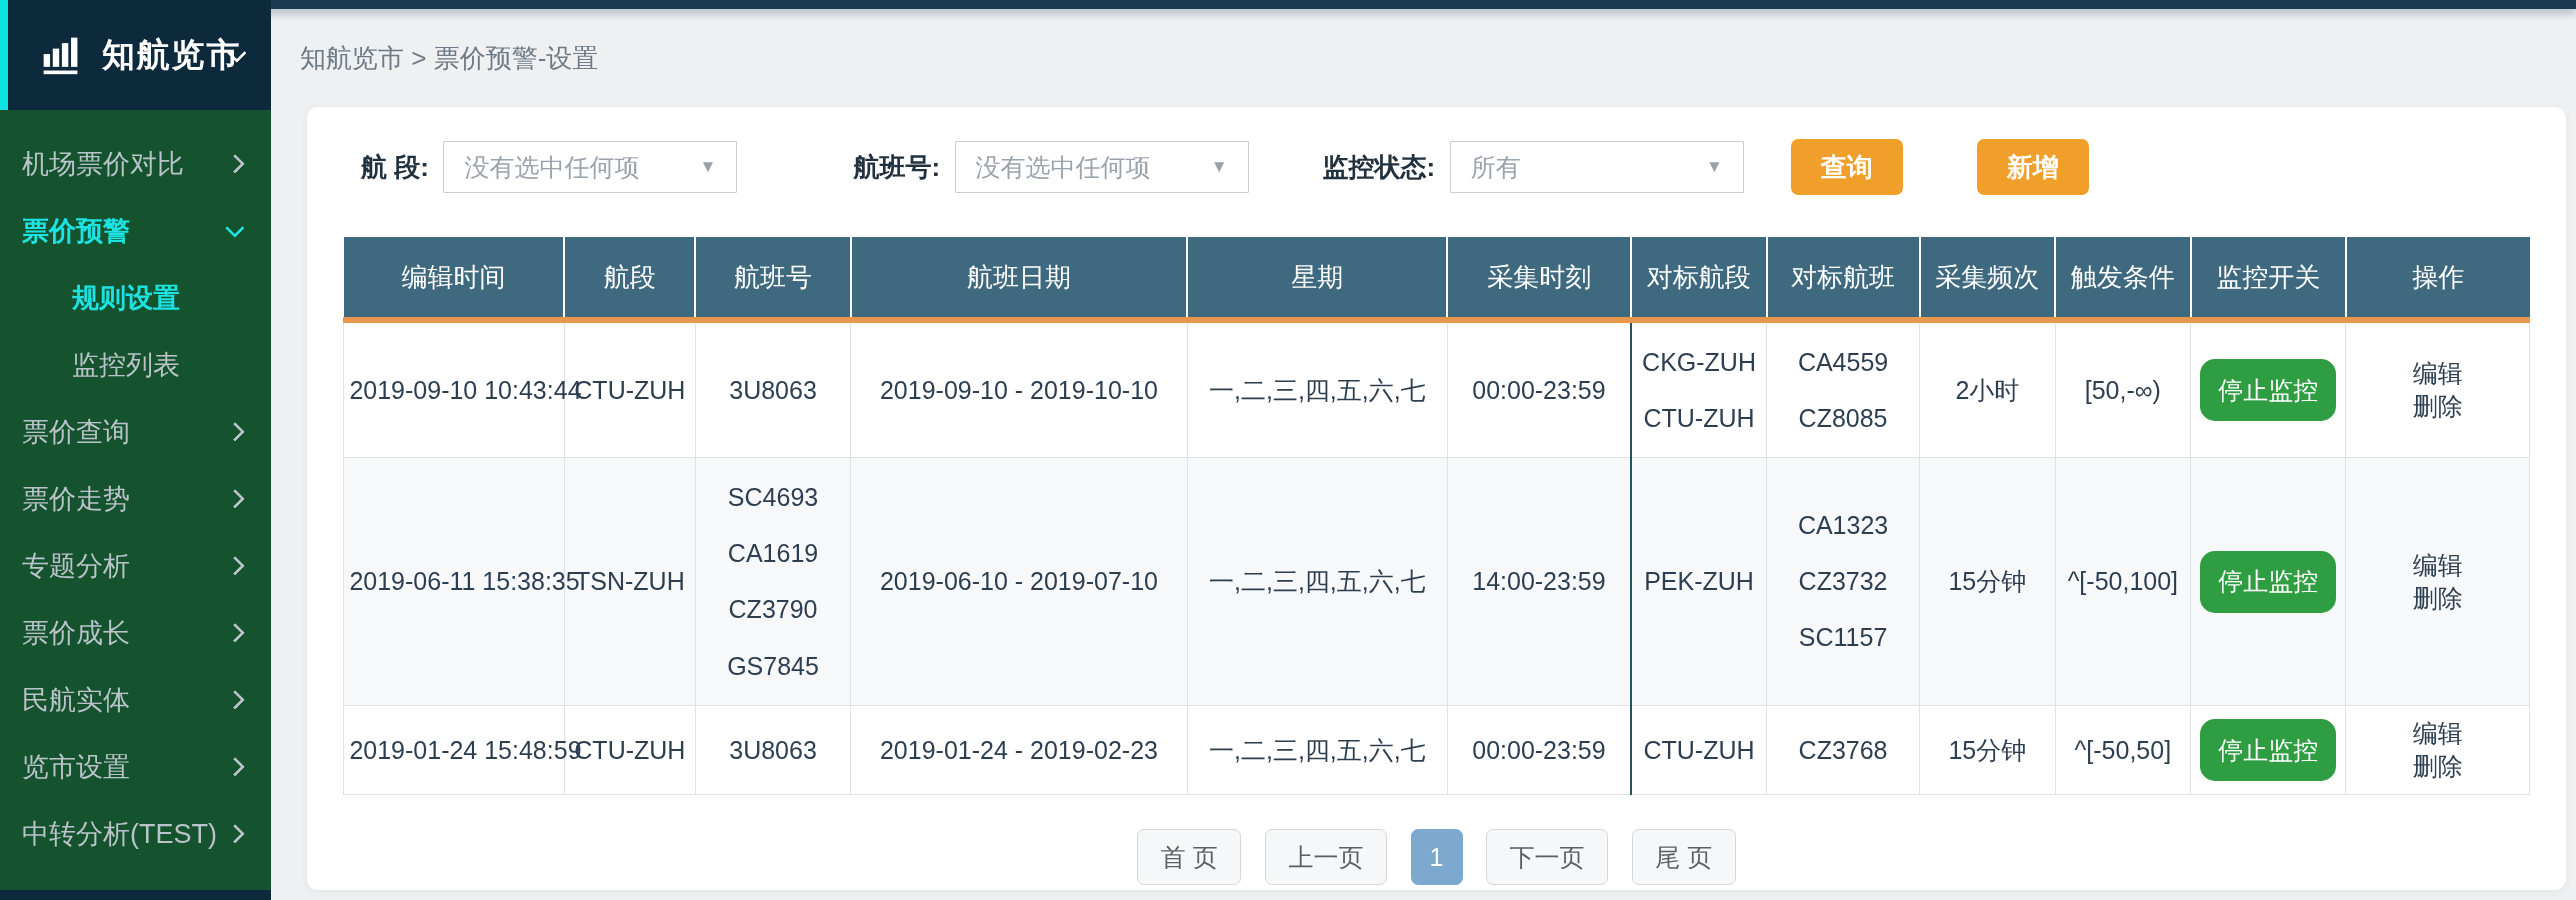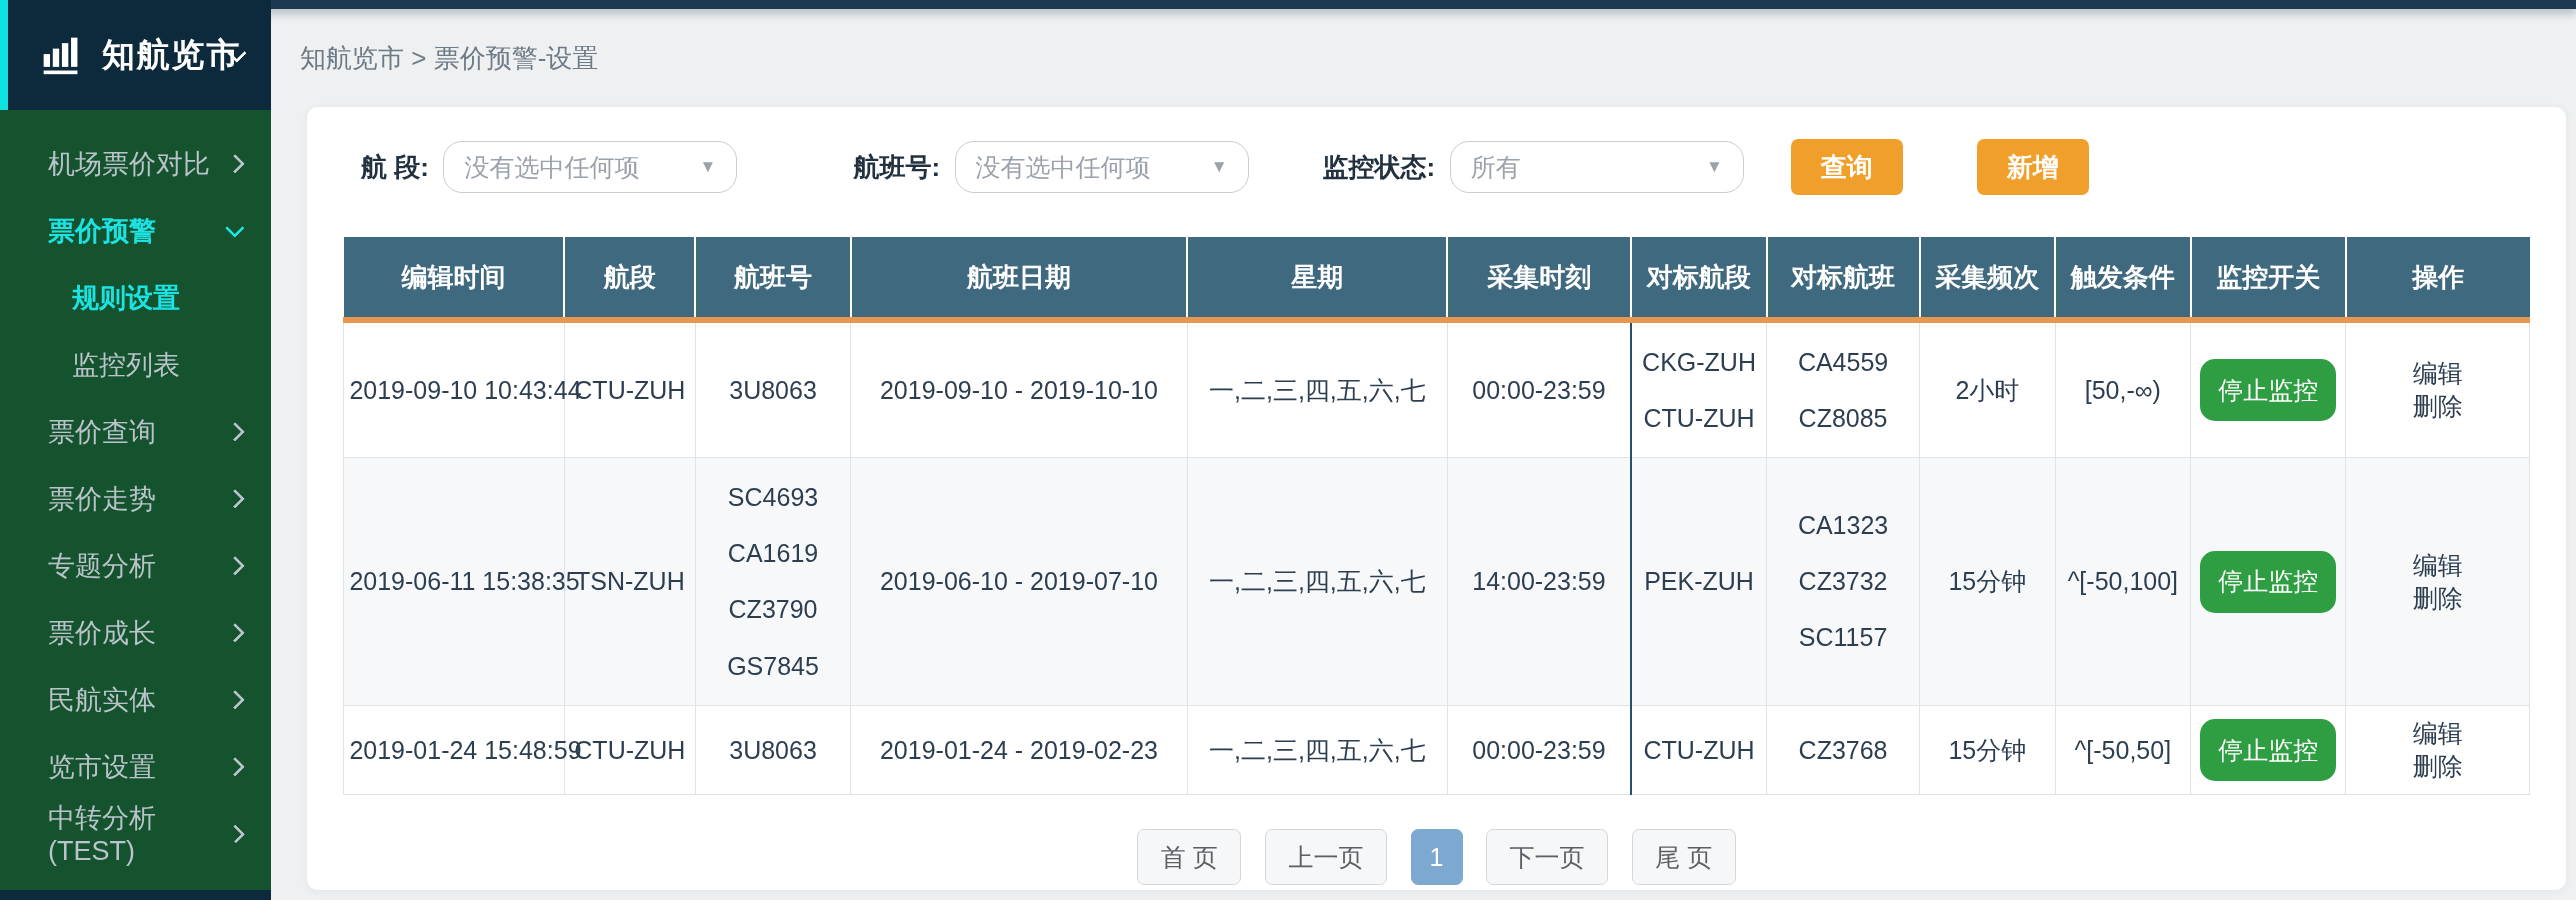--- a/index.html
+++ b/index.html
@@ -26,21 +26,21 @@
   .sidebar-accent {
     position:absolute; left:0; top:0; width:8.1px; height:110px; background:#0ee2e2;
   }
   .logo-title {
     color:#ffffff; font-size:33px; font-weight:bold; margin-left:20px; letter-spacing:1.8px;
   }
   .sidebar-header .chev { position:absolute; right:27px; color:#ffffff; }
   .menu { padding-top:20px; flex:1; }
   .menu-item {
     height:67px; display:flex; align-items:center;
-    padding:0 29px 0 48px; color:#b9c3c9; font-size:27px; cursor:pointer;
+    padding:0 29px 0 22px; color:#b9c3c9; font-size:27px; cursor:pointer;
   }
   .menu-item.sub { padding-left:72px; }
   .menu-item.active { color:#1ce2e2; font-weight:bold; }
   .menu-item .chev { margin-left:auto; }
   .chev {
     width:13.6px; height:13.6px; display:inline-block;
     border-right:3.6px solid currentColor; border-bottom:3.6px solid currentColor;
     border-radius:0.9px;
   }
   .chev.right { transform:rotate(-45deg); }
@@ -54,38 +54,38 @@
   }
   .card {
     margin:0 9px 0 36px; width:2259px; height:783px; background:#ffffff;
     border-radius:11px; box-shadow:0 1.8px 9px rgba(0,0,0,.05);
     padding:33px 36px 0 36px;
   }
   
   .filters { display:flex; align-items:center; height:54px; }
   .f-label { font-size:26px; font-weight:bold; color:#22313f; margin-right:14.5px; white-space:nowrap; }
   .select {
-    width:294px; height:52px; border:1.8px solid #cccccc; border-radius:19px;
+    width:294px; height:52px; border:1.8px solid #cccccc; border-radius:1px;
     display:flex; align-items:center; justify-content:space-between;
     padding:0 20px; background:#ffffff; color:#9aa2ab; font-size:25px; cursor:pointer;
   }
   .caret { color:#9aa2ab; font-size:17px; }
   .g1 { margin-left:18px; } .g2 { margin-left:116px; } .g3 { margin-left:74px; }
   .btn-orange {
     height:56px; padding:0 30px; margin-left:47px;
     background:#f0a02a; border:none; border-radius:7.2px;
     color:#ffffff; font-size:26px; font-weight:bold; cursor:pointer;
     font-family:inherit;
   }
   .btn-orange.add { margin-left:74px; }
   
   .table-wrap { margin-top:43px; }
   table { width:100%; border-collapse:collapse; table-layout:fixed; }
   thead th {
-    background:#3f697f; color:#ffffff; font-size:26px; font-weight:bold;
+    background:#3f697f; color:#ffffff; font-size:26px; font-weight:normal;
     height:83px; border-right:2.7px solid #ffffff;
     border-bottom:6.3px solid #e9964e; text-align:center;
   }
   thead th:last-child { border-right:none; }
   tbody td {
     border:0.9px solid #e0e3e6; text-align:center; color:#2c3e50;
     font-size:25px; padding:11px 5.4px; vertical-align:middle;
   }
   tbody tr:nth-child(even) { background:#f7f8fa; }
   tbody td.dark-sep { border-left:2.7px solid #29506b; }

